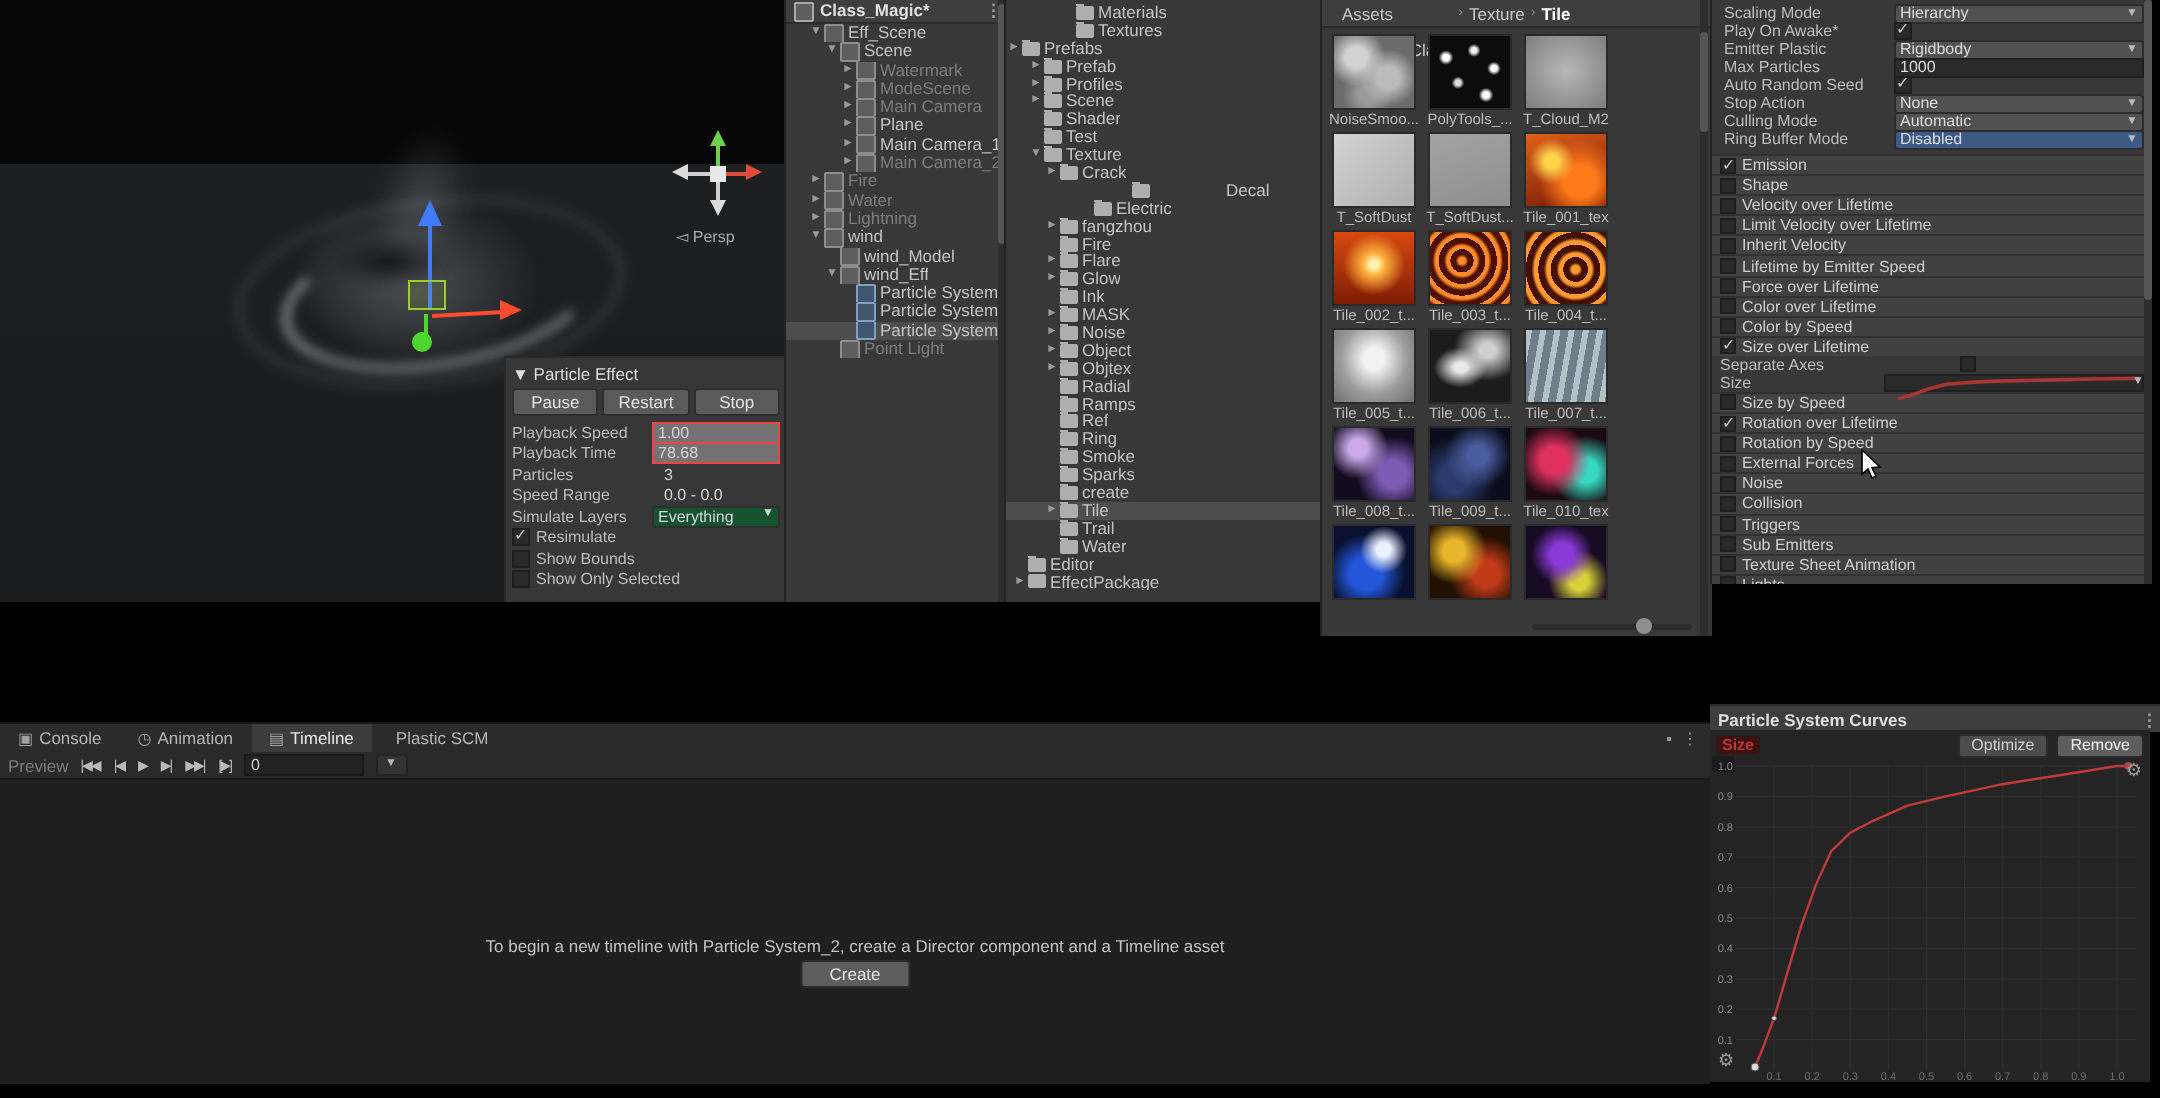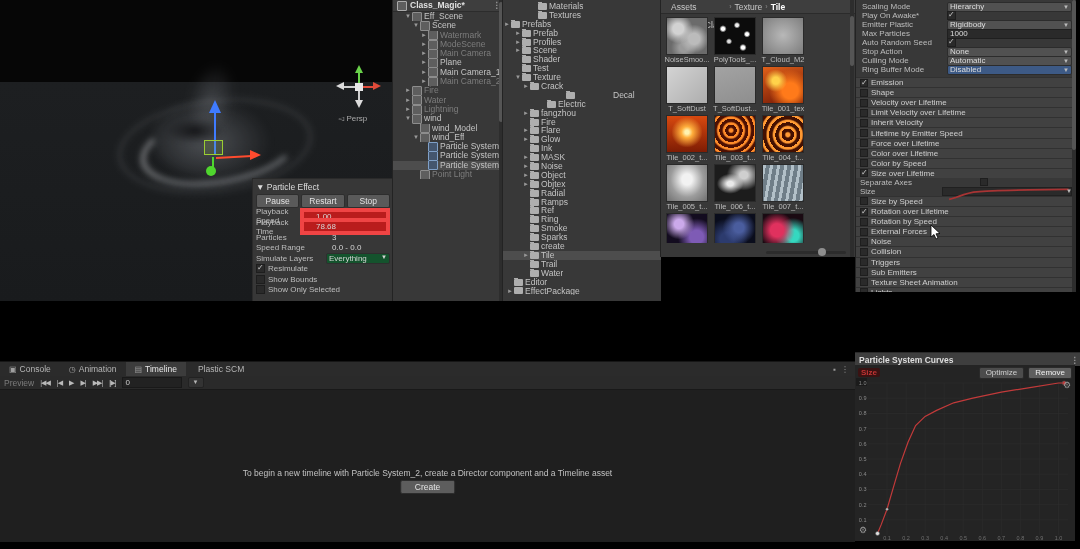--- a/index.html
+++ b/index.html
@@ -19,21 +19,21 @@
   .gz-line{position:absolute;}
   .tri{width:0;height:0;position:absolute;}
   
   #pfx{position:absolute;left:252px;top:178px;width:134px;height:118px;background:rgba(56,56,56,.96);border:1px solid #2a2a2a;padding:2px 3px;}
   #pfx .t{font-size:8.5px;color:#ddd;margin:1px 0 2px;}
   #pfx .btns{display:flex;gap:2px;margin-bottom:3px;}
   #pfx .btns div{flex:1;background:#5a5a5a;border:1px solid #2e2e2e;border-radius:2px;text-align:center;font-size:8.5px;color:#e2e2e2;padding:1px 0;}
   .row{display:flex;align-items:center;height:10.5px;}
   .row .lab{flex:1;color:#bdbdbd;font-size:8px;}
   .row .val{width:58px;font-size:8px;color:#d5d5d5;}
-  .field{background:#b91c1c;border:4px solid #ef4444;padding:0 12px;}
+  .field{background:#737373;border:1px solid #ef4444;padding:0 2px;}
   .ddown{background:#14532d;border:1px solid #2e2e2e;border-radius:2px;display:flex;justify-content:space-between;padding:0 2px;}
   .cb{width:7px;height:7px;background:#2a2a2a;border:1px solid #1e1e1e;display:inline-block;margin-right:3px;position:relative;flex:none;}
   .cb.on:after{content:"✓";position:absolute;left:0px;top:-2px;font-size:8px;color:#ccc;}
   
   #vgizmo{position:absolute;left:336px;top:68px;width:46px;height:46px;}
   #persp{position:absolute;left:338px;top:114px;font-size:8px;color:#aaa;}
   
   #hier{left:392px;top:60;width:110px;height:301px;background:#383838;border-left:1px solid #232323;}
   #proj{left:502px;top:60;width:158px;height:301px;background:#383838;border-left:1px solid #232323;}
   .tree .ti{height:9.3px;line-height:9.3px;white-space:nowrap;overflow:hidden;font-size:8.5px;color:#c4c4c4;display:flex;align-items:center;}
@@ -41,21 +41,21 @@
   .tree .ti.sel{background:#4d4d4d;}
   .tree .ti.hdr{background:#3e3e3e;height:11px;line-height:11px;color:#e0e0e0;font-weight:bold;border-bottom:1px solid #2c2c2c;}
   .arrow{width:8px;flex:none;font-size:6px;color:#999;text-align:center;}
   .oicon{width:8px;height:8px;flex:none;margin-right:2px;border:1px solid #8d8d8d;border-radius:1px;background:#5e5e5e;}
   .oicon.prefab{border-color:#7fa0c8;background:#44566e;}
   .ficon{width:9px;height:7px;flex:none;margin-right:2px;background:#aeaeae;border-radius:1px;position:relative;}
   .ficon:before{content:"";position:absolute;left:0;top:-2px;width:4px;height:2px;background:#aeaeae;border-radius:1px 1px 0 0;}
   .scrollv{position:absolute;right:0;top:0;width:4px;height:100%;background:#2d2d2d;}
   .scrollv .th{position:absolute;left:0;width:4px;background:#555;border-radius:2px;}
   
-  #assets{left:660px;top:60;width:195px;height:257px;background:#383838;border-left:1px solid #232323;}
+  #assets{left:660px;top:60;width:195px;height:318px;background:#383838;border-left:1px solid #232323;}
   #crumbs{height:13px;background:#3e3e3e;border-bottom:1px solid #2b2b2b;display:flex;align-items:center;padding:0 4px;font-size:8.5px;color:#c9c9c9;}
   #crumbs .sep{margin:0 3px;color:#8a8a8a;font-size:7px;}
   #crumbs .bc.last{color:#fff;font-weight:bold;}
   #grid{position:absolute;left:2px;top:16px;right:8px;bottom:14px;display:flex;flex-wrap:wrap;overflow:hidden;align-content:flex-start;align-items:center;}
   .tile{width:46px;margin:1px;text-align:center;}
   .thumb{width:40px;height:36px;margin:0 auto;border:1px solid #2a2a2a;}
   .tname{font-size:7.5px;color:#bdbdbd;white-space:nowrap;overflow:hidden;height:9px;line-height:9px;}
   #gslider{position:absolute;right:10px;bottom:3px;width:80px;height:3px;background:#2c2c2c;border-radius:2px;}
   #gslider .knob{position:absolute;left:52px;top:-3px;width:8px;height:8px;border-radius:50%;background:#8f8f8f;}
   

